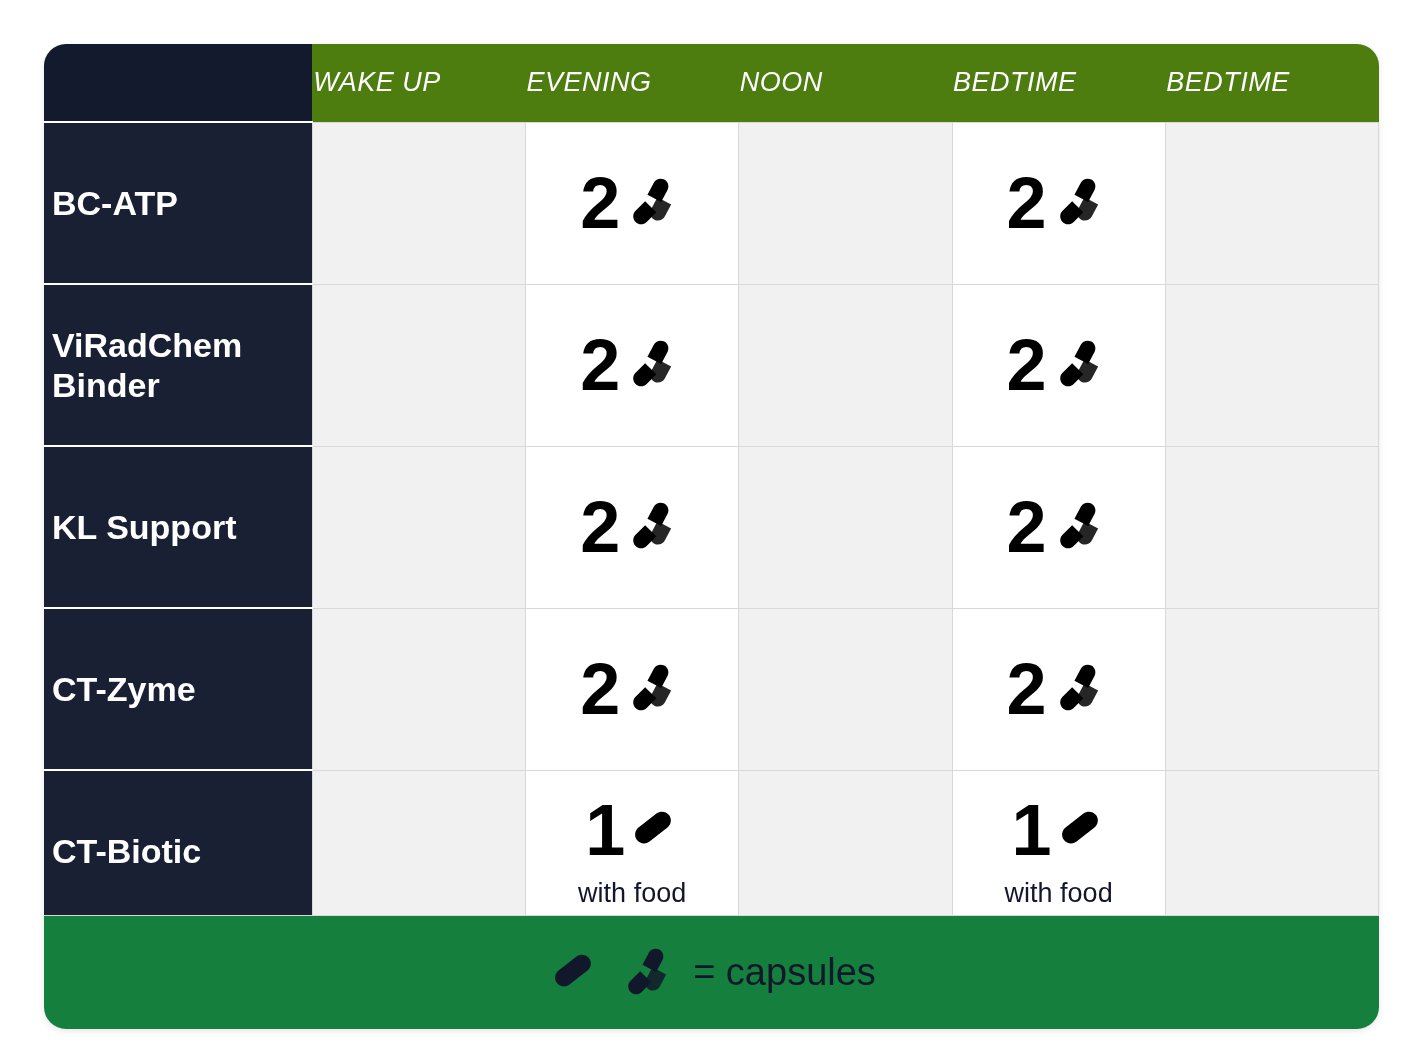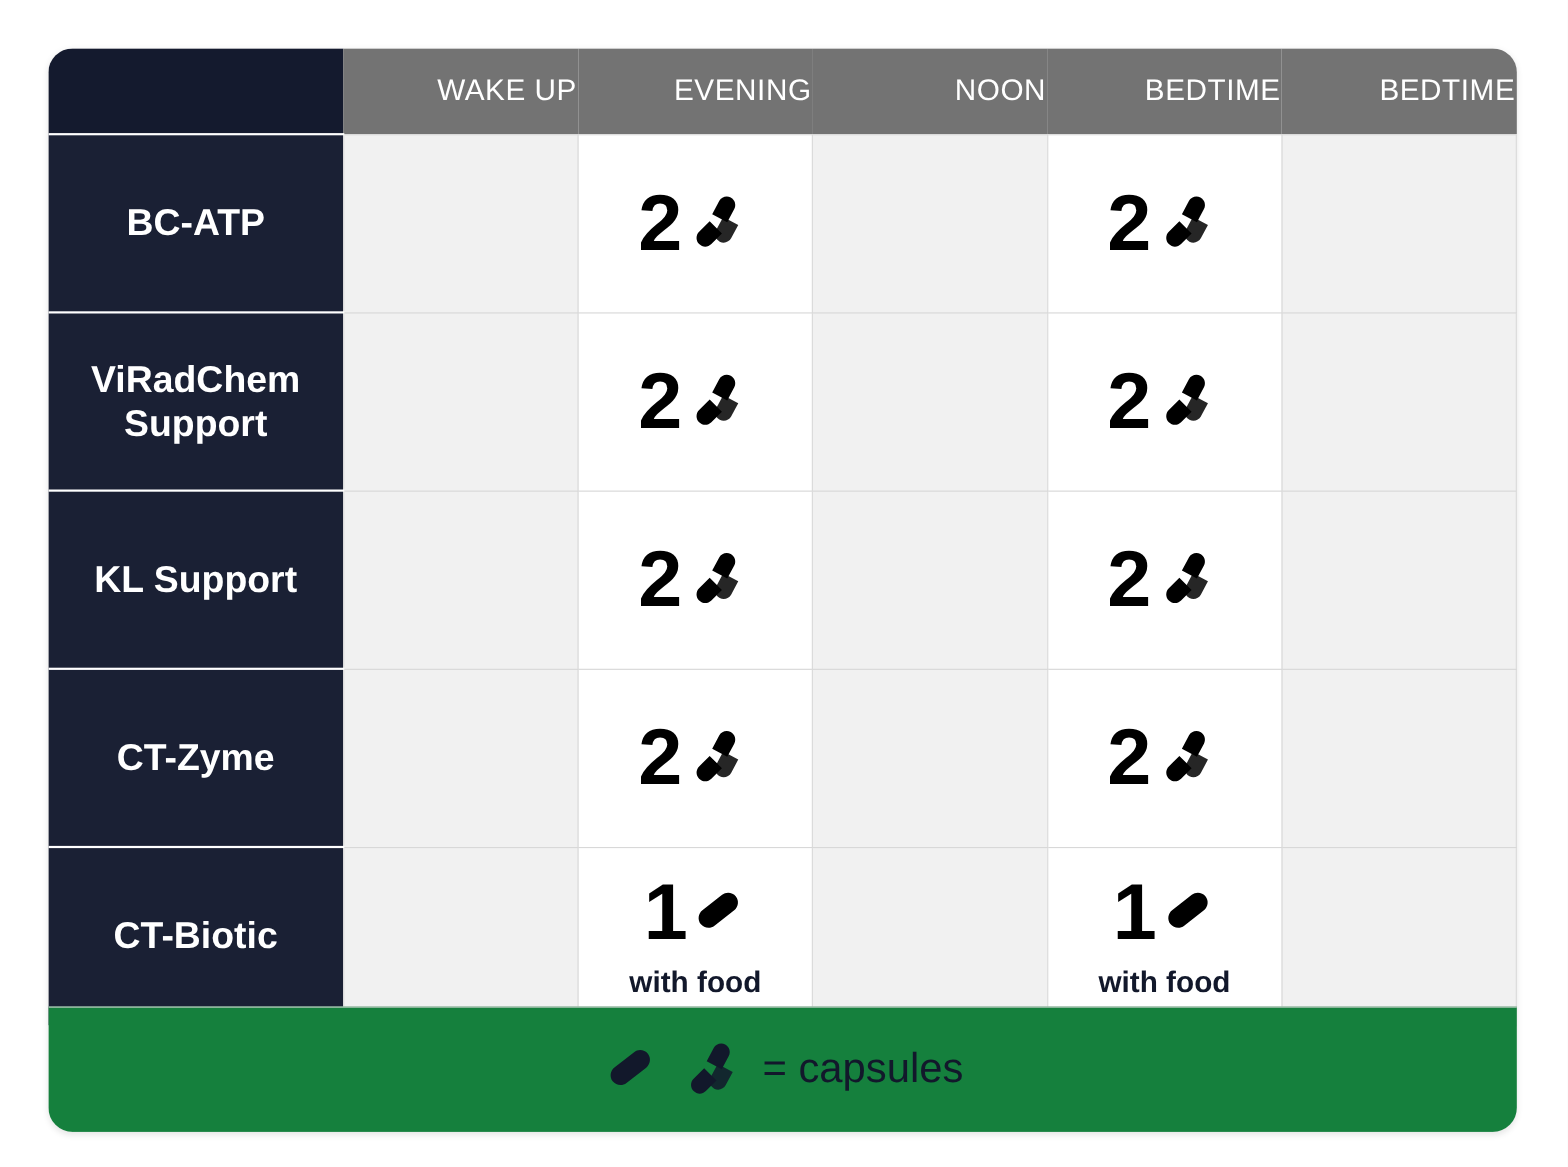--- a/index.html
+++ b/index.html
@@ -41,40 +41,40 @@
 
   
   thead tr.header-row { height: 78px; }
 
   th.corner-cell {
     background: #141a2e;
     border: none;
   }
 
   th.slot-header {
-    background: #737373;
+    background: #4d7c0f;
     color: #ffffff;
     font-size: 27px;
     font-weight: 500;
     letter-spacing: 0.5px;
-    text-align: right;
+    text-align: left;
     vertical-align: middle;
     border: none;
     font-family: "Liberation Sans", sans-serif;
+    font-style: italic;
   }
 
   
   tbody tr { height: 162px; }
 
   td.row-label {
     background: #1a2034;
     color: #ffffff;
     font-size: 34px;
     font-weight: bold;
-    text-align: center;
     vertical-align: middle;
     line-height: 1.18;
     border-top: 2px solid #ffffff;
     padding: 0 8px;
     font-family: "Liberation Sans", sans-serif;
   }
 
   td.slot-cell {
     background: #f1f1f1;
     border: 1px solid #d8d8d8;
@@ -106,21 +106,21 @@
     font-size: 72px;
     font-weight: bold;
     color: #000000;
     line-height: 1;
     font-family: "Liberation Sans", sans-serif;
   }
 
   .dose-note {
     font-size: 27px;
     color: #12182b;
-    font-weight: 700;
+    font-weight: 400;
     margin-top: 10px;
     font-family: "Liberation Sans", sans-serif;
   }
 
   .pill-icon-2 { display: inline-block; width: 62px; height: 62px; }
   .pill-icon-1 { display: inline-block; width: 52px; height: 46px; }
 
   
   .legend {
     position: absolute;
@@ -211,21 +211,21 @@
                     </g>
                   </svg>
                 </span>
               </div>
             </div>
           </td>
           <td class="slot-cell"></td>
         </tr>
 
         <tr>
-          <td class="row-label">ViRadChem Support</td>
+          <td class="row-label">ViRadChem Binder</td>
           <td class="slot-cell"></td>
           <td class="slot-cell filled">
             <div class="dose-wrap">
               <div class="dose-main">
                 <span class="dose-number">2</span>
                 <span class="pill-icon-2">
                   <svg viewBox="0 0 64 64" width="62" height="62" aria-hidden="true">
                     <g fill="#000000">
                       <path d="M38.5 6.5c4.4 0 8 3.6 8 8v14h-16v-14c0-4.4 3.6-8 8-8z" transform="rotate(28 38.5 17.5)"></path>
                       <path d="M30.5 28.5h16v14c0 4.4-3.6 8-8 8s-8-3.6-8-8v-14z" transform="rotate(28 38.5 39.5)" opacity="0.85"></path>

